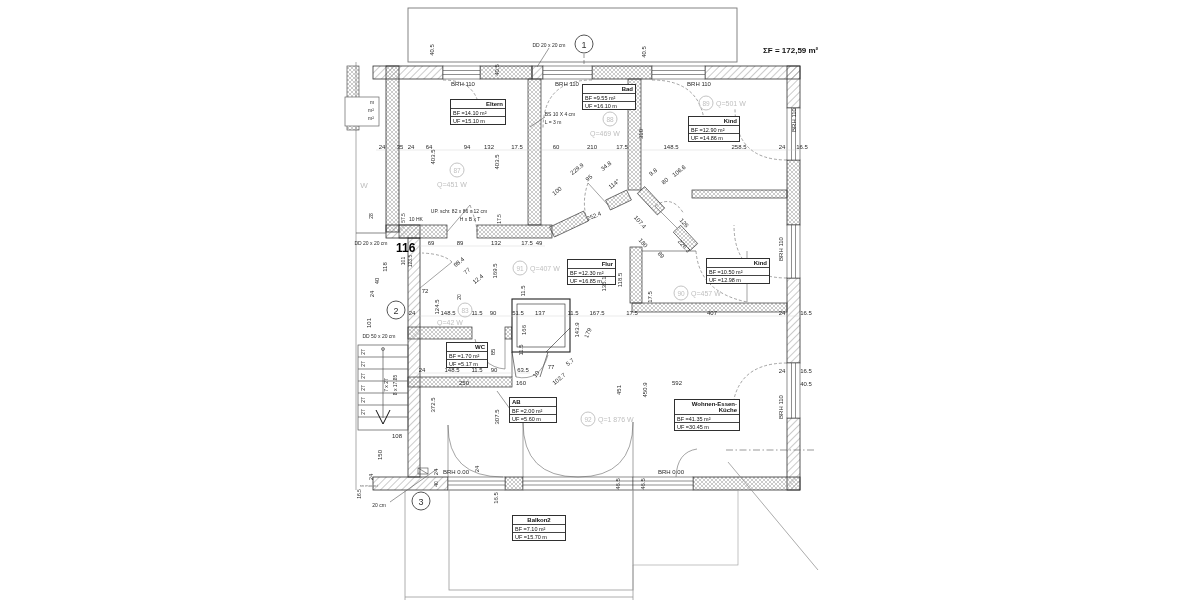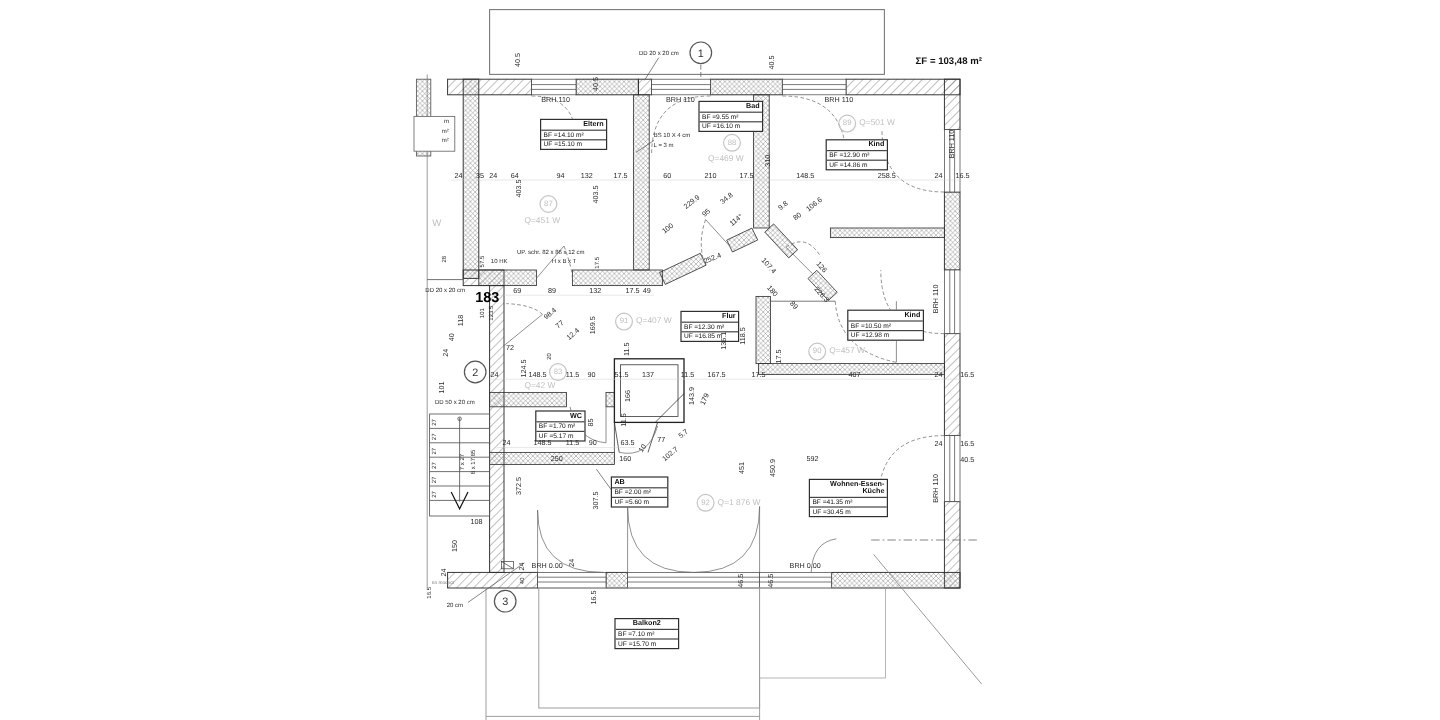--- a/index.html
+++ b/index.html
@@ -198,22 +198,22 @@
       <line x1="390" y1="502" x2="437" y2="469"></line>
       <rect x="418" y="468" width="10" height="6" stroke="#444"></rect>
       <line x1="418" y1="468" x2="428" y2="474" stroke="#444"></line>
       <line x1="376" y1="150" x2="800" y2="150" stroke="#ccc" stroke-width="0.4"></line>
       <line x1="408" y1="246" x2="545" y2="246" stroke="#ccc" stroke-width="0.4"></line>
       <line x1="408" y1="316" x2="800" y2="316" stroke="#ccc" stroke-width="0.4"></line>
       <line x1="414" y1="373" x2="530" y2="373" stroke="#ccc" stroke-width="0.4"></line>
     </g>
   </svg>
 
-  <div class="sigma" style="left:763px;top:46px;">ΣF = 103,48 m²</div>
-  <div class="unitnum" style="left:396px;top:241px;">183</div>
+  <div class="sigma" style="left:763px;top:46px;">ΣF = 172,59 m²</div>
+  <div class="unitnum" style="left:396px;top:241px;">116</div>
 
   <div class="axis" style="left:584px;top:44px;">1</div>
   <div class="axis" style="left:396px;top:310px;">2</div>
   <div class="axis" style="left:421px;top:501px;">3</div>
 
   <div class="rbox" style="left:450px;top:99px;width:54px;">
     <div class="ttl">Eltern</div>
     <div class="ln">BF =14.10 m²</div>
     <div class="ln">UF =15.10 m</div>
   </div>

